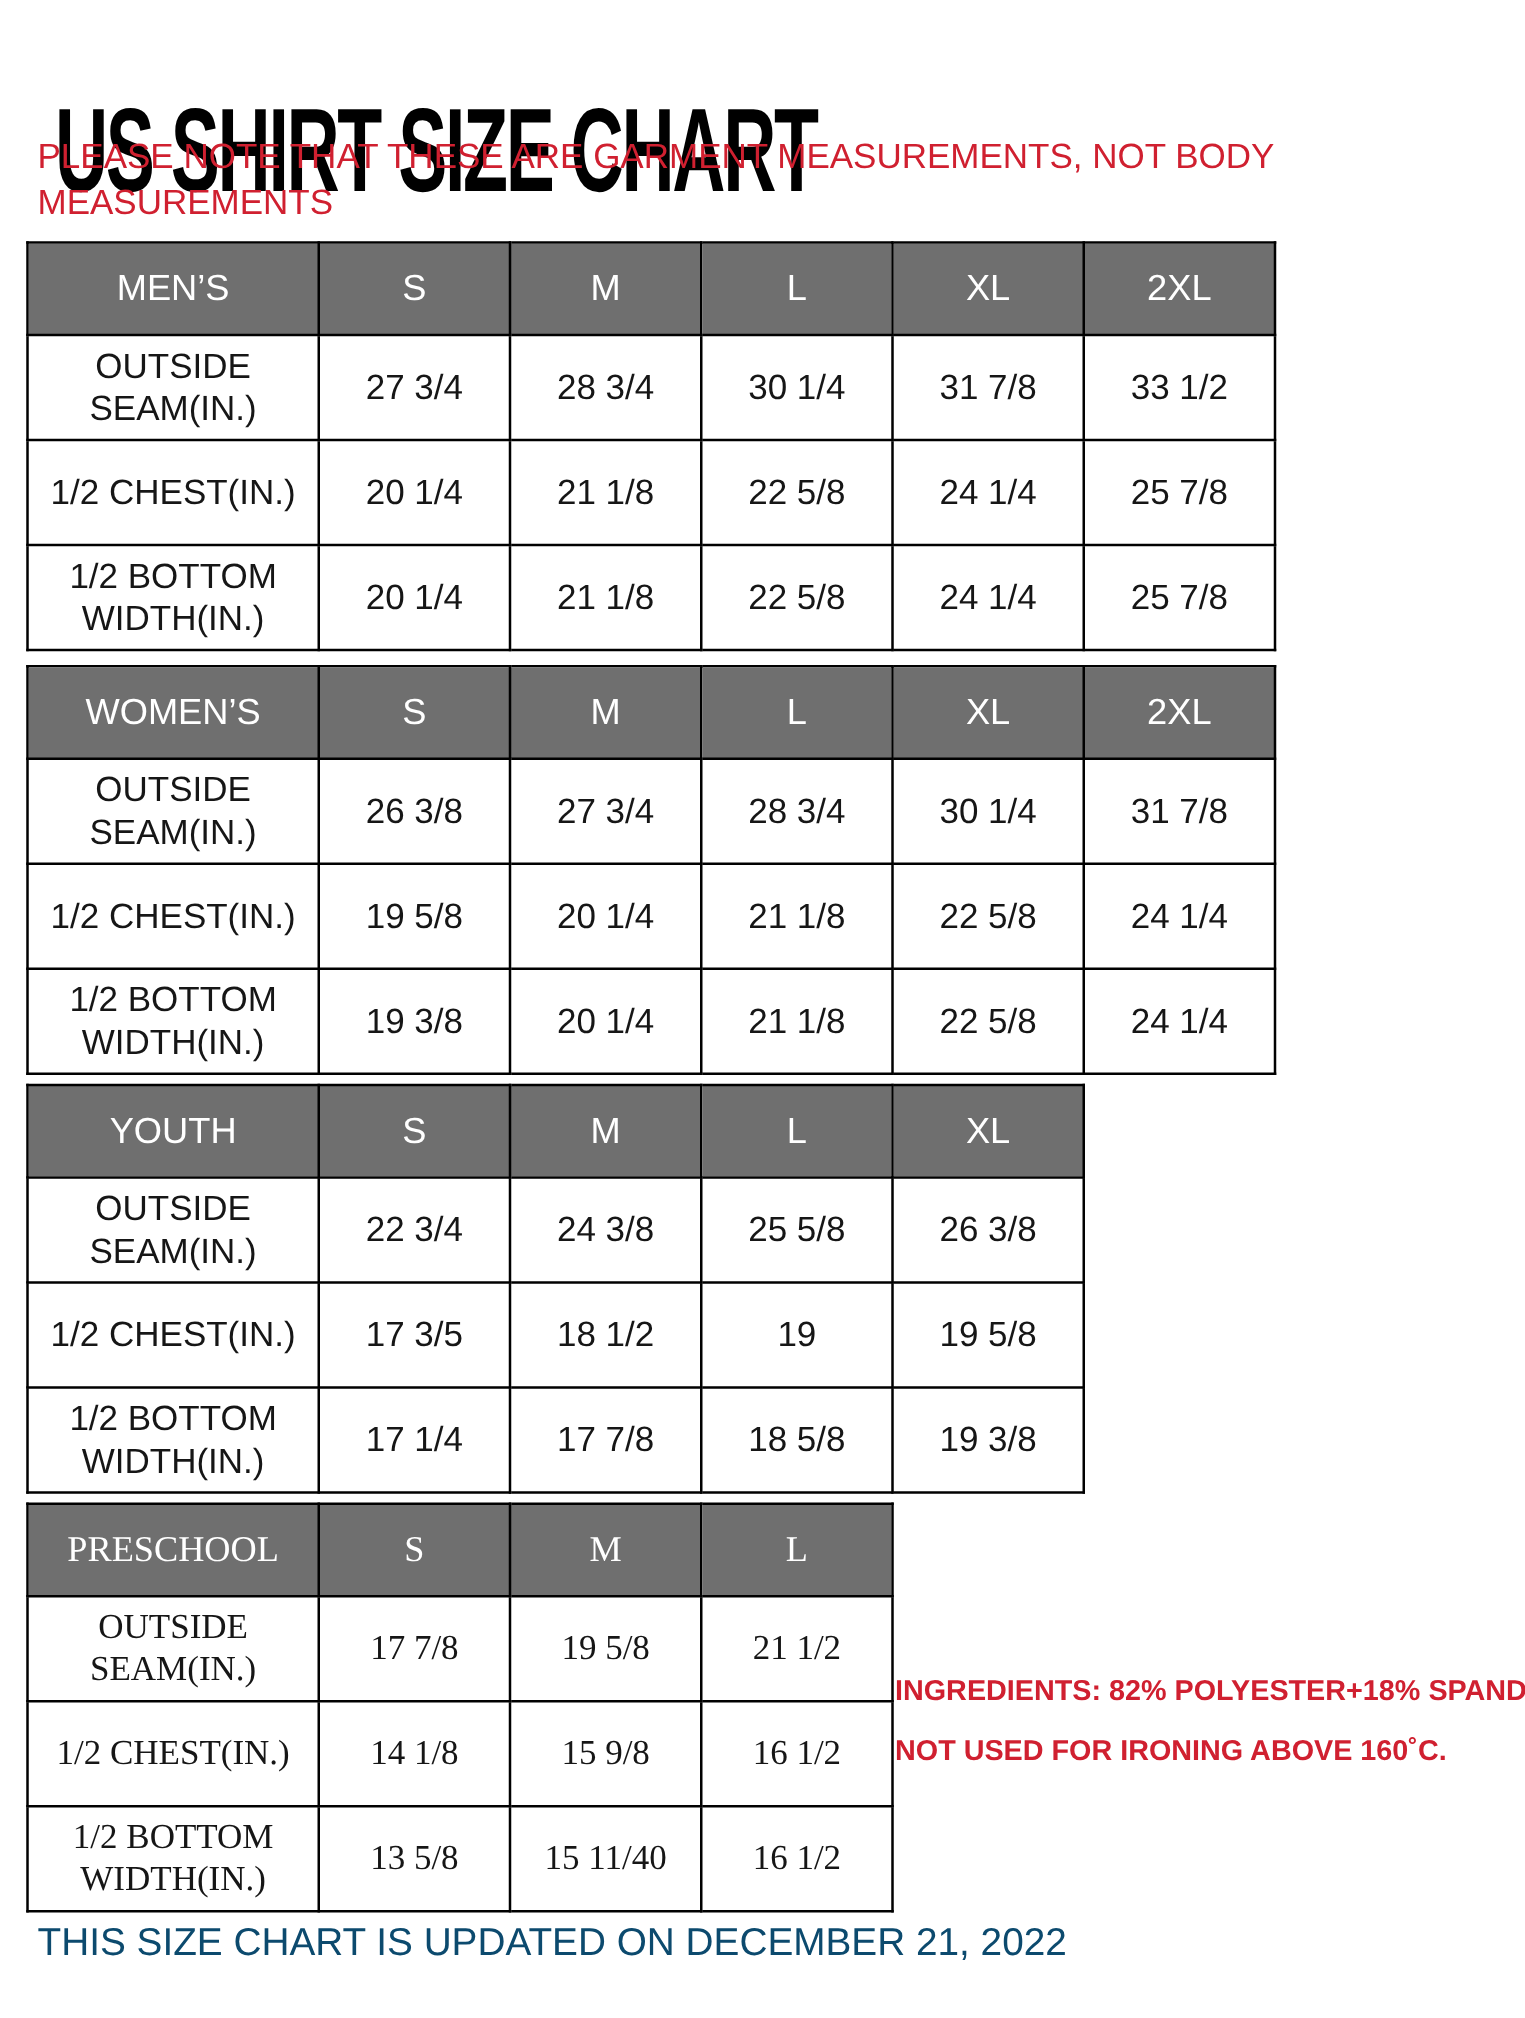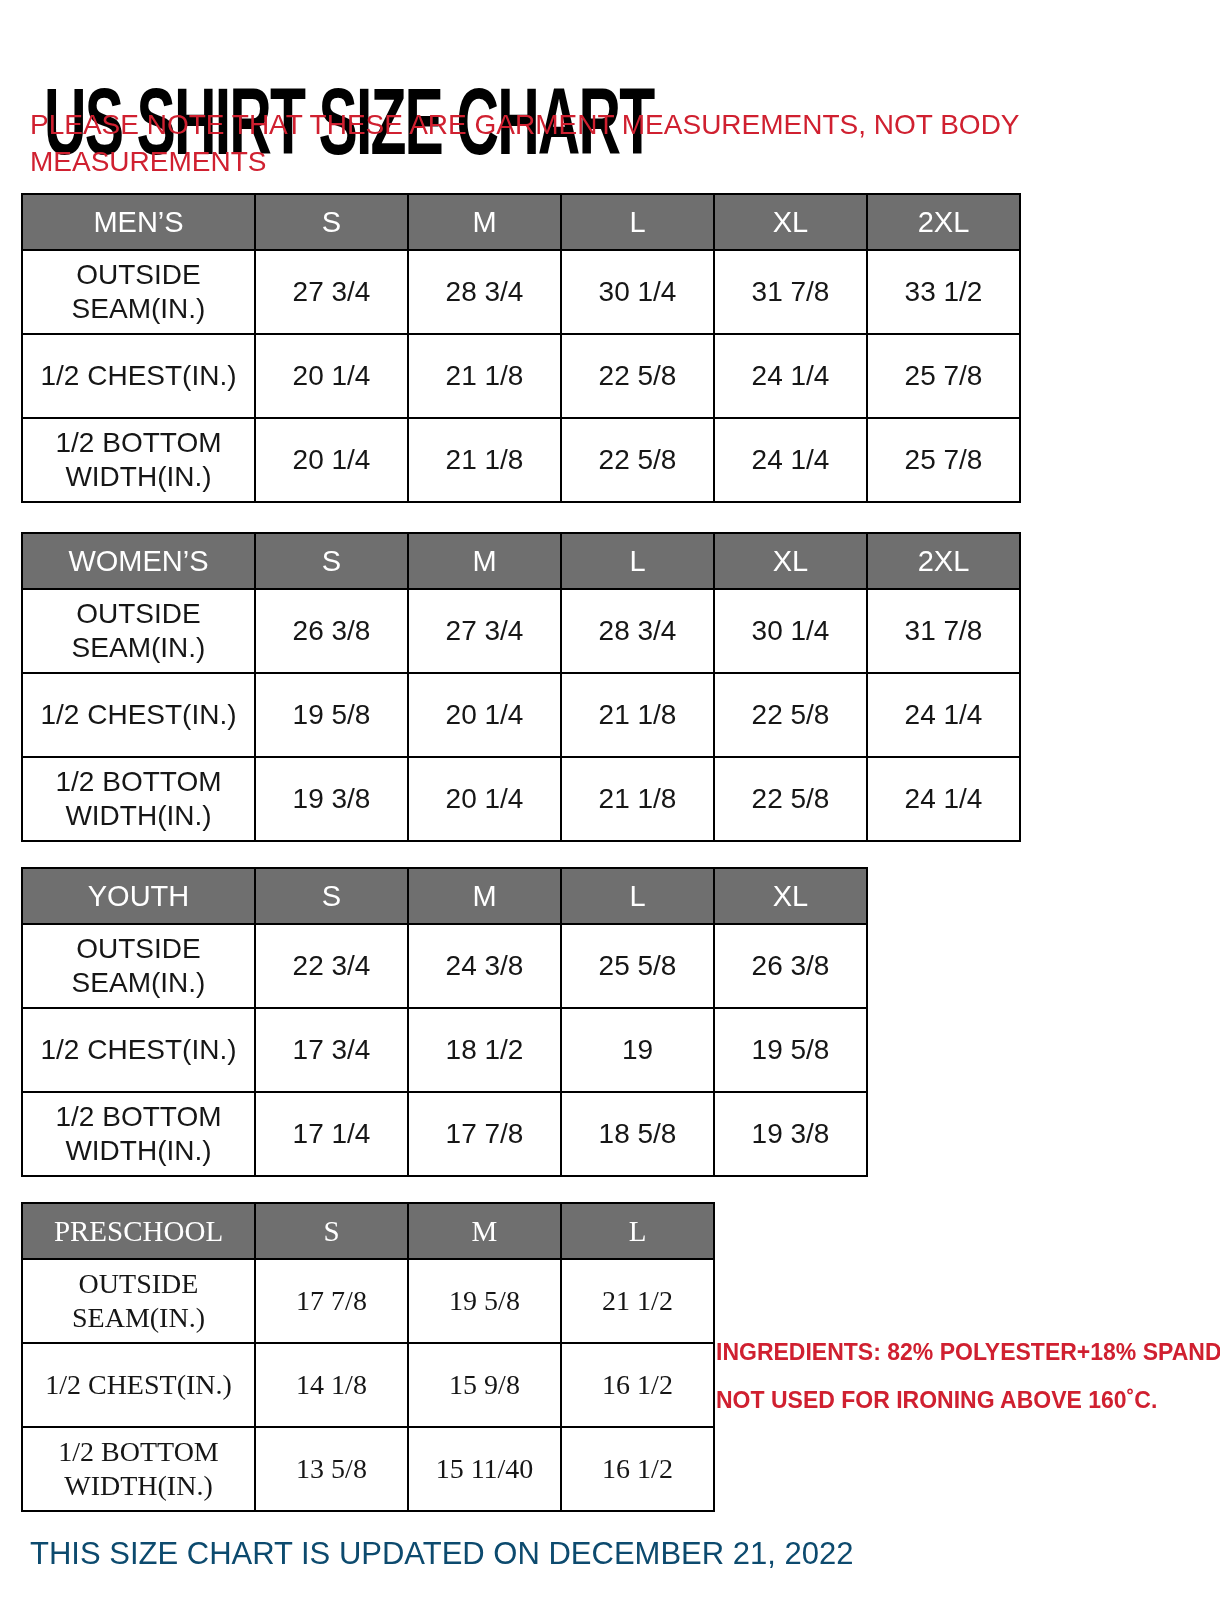--- a/index.html
+++ b/index.html
@@ -25,21 +25,21 @@
   }
   .t-mens      { top:193px; }
   .t-womens    { top:532px; }
   .t-youth     { top:867px; }
   .t-preschool { top:1202px;font-family:Liberation Serif, serif; }
   .size-table th, .size-table td {
     border:2px solid #000; text-align:center; vertical-align:middle;
     padding:0 2px; font-size:28px; line-height:34px; font-weight:400;
     overflow:hidden;
   }
-  .size-table thead tr { height:56px;margin-top:20px; }
+  .size-table thead tr { height:74px;margin-top:20px; }
   .size-table tbody tr { height:84px; }
   .size-table thead th {
     background:#6f6f6f; color:#ffffff; font-weight:400; font-size:29px;
   }
   .size-table tbody td { color:#161616; }
   .col-label { width:233px; }
   .col-size  { width:153px; }
   .ingredients {
     position:absolute; left:716px; top:1328px; width:500px;
     color:#d02030; font-weight:700; font-size:23px; line-height:48px;
@@ -171,21 +171,21 @@
   <tbody>
     <tr>
       <td>OUTSIDE SEAM(IN.)</td>
       <td>22 3/4</td>
       <td>24 3/8</td>
       <td>25 5/8</td>
       <td>26 3/8</td>
     </tr>
     <tr>
       <td>1/2 CHEST(IN.)</td>
-      <td>17 3/4</td>
+      <td>17 3/5</td>
       <td>18 1/2</td>
       <td>19</td>
       <td>19 5/8</td>
     </tr>
     <tr>
       <td>1/2 BOTTOM WIDTH(IN.)</td>
       <td>17 1/4</td>
       <td>17 7/8</td>
       <td>18 5/8</td>
       <td>19 3/8</td>

